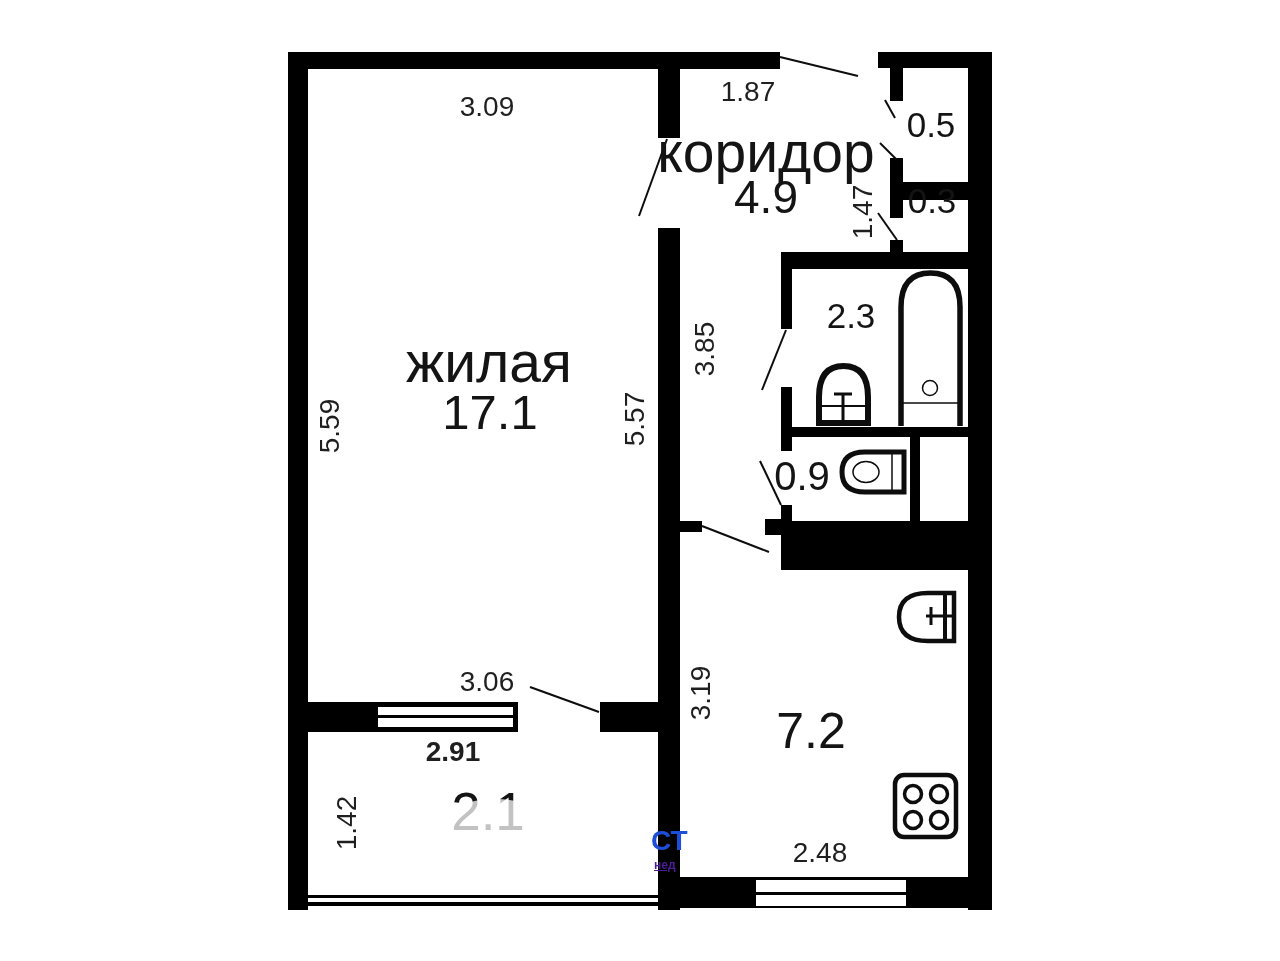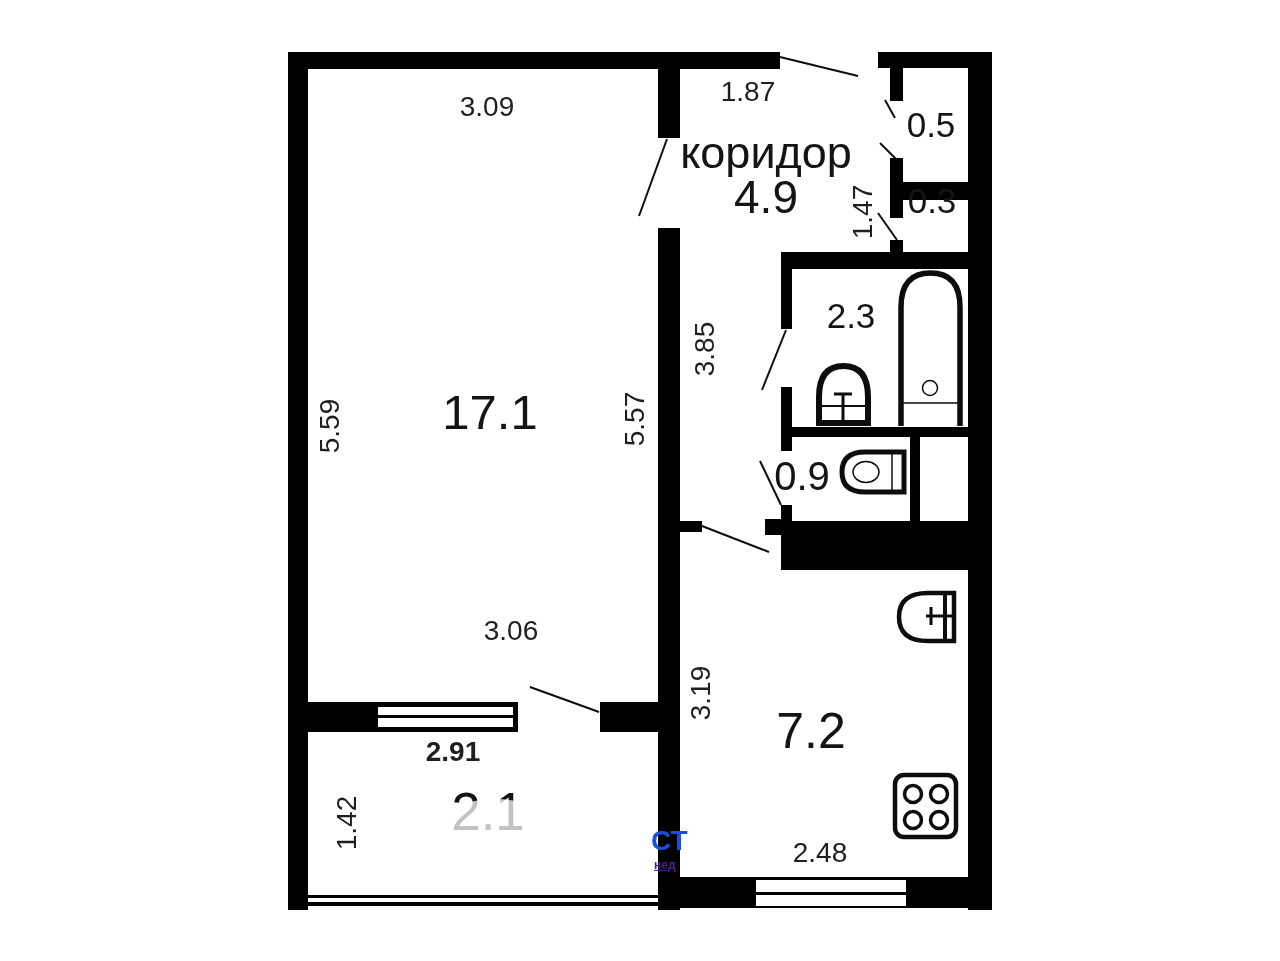--- a/index.html
+++ b/index.html
@@ -3,21 +3,21 @@
 <meta charset="utf-8">
 <style>
   html,body{margin:0;padding:0;background:#ffffff;}
   #stage{
     position:relative;width:1280px;height:961px;background:#ffffff;overflow:hidden;
     font-family:"Liberation Sans", sans-serif;
   }
   #plan-svg{position:absolute;left:0;top:0;width:1280px;height:961px;}
   .lbl{position:absolute;white-space:nowrap;color:#141414;transform:translate(-50%,-50%);line-height:1;}
   .lbl.v{transform:translate(-50%,-50%) rotate(-90deg);}
-  .room-name{font-size:45px;letter-spacing:0px;}
+  .room-name{font-size:57px;letter-spacing:0px;}
   .room-area{font-size:49px;}
   .room-area-sm{font-size:40px;}
   .room-area-xs{font-size:35px;}
   .dim{font-size:28px;color:#1f1f1f;}
   .balcony-area{font-size:53px;}
   .wm-blob{position:absolute;left:445px;top:799px;width:100px;height:44px;
            background:rgba(255,255,255,0.74);border-radius:50%;}
   .wm1{position:absolute;left:651px;top:827px;color:#1d4ed8;font-weight:bold;font-size:28px;line-height:1;}
   .wm2{position:absolute;left:654px;top:859px;color:#4c1d95;font-weight:bold;font-size:12px;line-height:1;text-decoration:underline;}
 </style>
@@ -110,20 +110,21 @@
 
     <g>
       <rect x="895" y="775" width="61" height="62" rx="9" fill="#ffffff" stroke="#0d0d0d" stroke-width="4.5"></rect>
       <circle cx="913" cy="794" r="8.5" fill="none" stroke="#0d0d0d" stroke-width="3.5"></circle>
       <circle cx="939" cy="794" r="8.5" fill="none" stroke="#0d0d0d" stroke-width="3.5"></circle>
       <circle cx="913" cy="820" r="8.5" fill="none" stroke="#0d0d0d" stroke-width="3.5"></circle>
       <circle cx="939" cy="820" r="8.5" fill="none" stroke="#0d0d0d" stroke-width="3.5"></circle>
     </g>
   </svg>
 
+  <span class="lbl room-name" style="left:489px;top:362px;">жилая</span>
   <span class="lbl room-area" style="left:490px;top:412px;">17.1</span>
 
   <span class="lbl room-name" style="left:766px;top:152px;">коридор</span>
   <span class="lbl room-area" style="left:766px;top:197px;font-size:46px;">4.9</span>
 
   <span class="lbl room-area" style="left:811px;top:731px;font-size:50px;">7.2</span>
 
   <span class="lbl room-area-sm" style="left:851px;top:315px;font-size:35px;">2.3</span>
 
   <span class="lbl room-area-sm" style="left:802px;top:476px;">0.9</span>
@@ -134,21 +135,21 @@
 
   <span class="lbl balcony-area" style="left:488px;top:811px;">2.1</span>
   <div class="wm-blob"></div>
 
   <span class="lbl dim" style="left:487px;top:107px;">3.09</span>
   <span class="lbl dim" style="left:748px;top:92px;">1.87</span>
   <span class="lbl dim v" style="left:330px;top:426px;">5.59</span>
   <span class="lbl dim v" style="left:635px;top:419px;">5.57</span>
   <span class="lbl dim v" style="left:705px;top:349px;">3.85</span>
   <span class="lbl dim v" style="left:863px;top:212px;">1.47</span>
-  <span class="lbl dim" style="left:487px;top:631px;margin-left:24px;">3.06</span>
+  <span class="lbl dim" style="left:487px;top:682px;">3.06</span>
   <span class="lbl dim" style="left:453px;top:752px;font-weight:bold;">2.91</span>
   <span class="lbl dim v" style="left:347px;top:823px;">1.42</span>
   <span class="lbl dim v" style="left:701px;top:693px;">3.19</span>
   <span class="lbl dim" style="left:820px;top:853px;">2.48</span>
 
   <span class="wm1">СТ</span>
   <span class="wm2">нед</span>
 
 </div>
 

